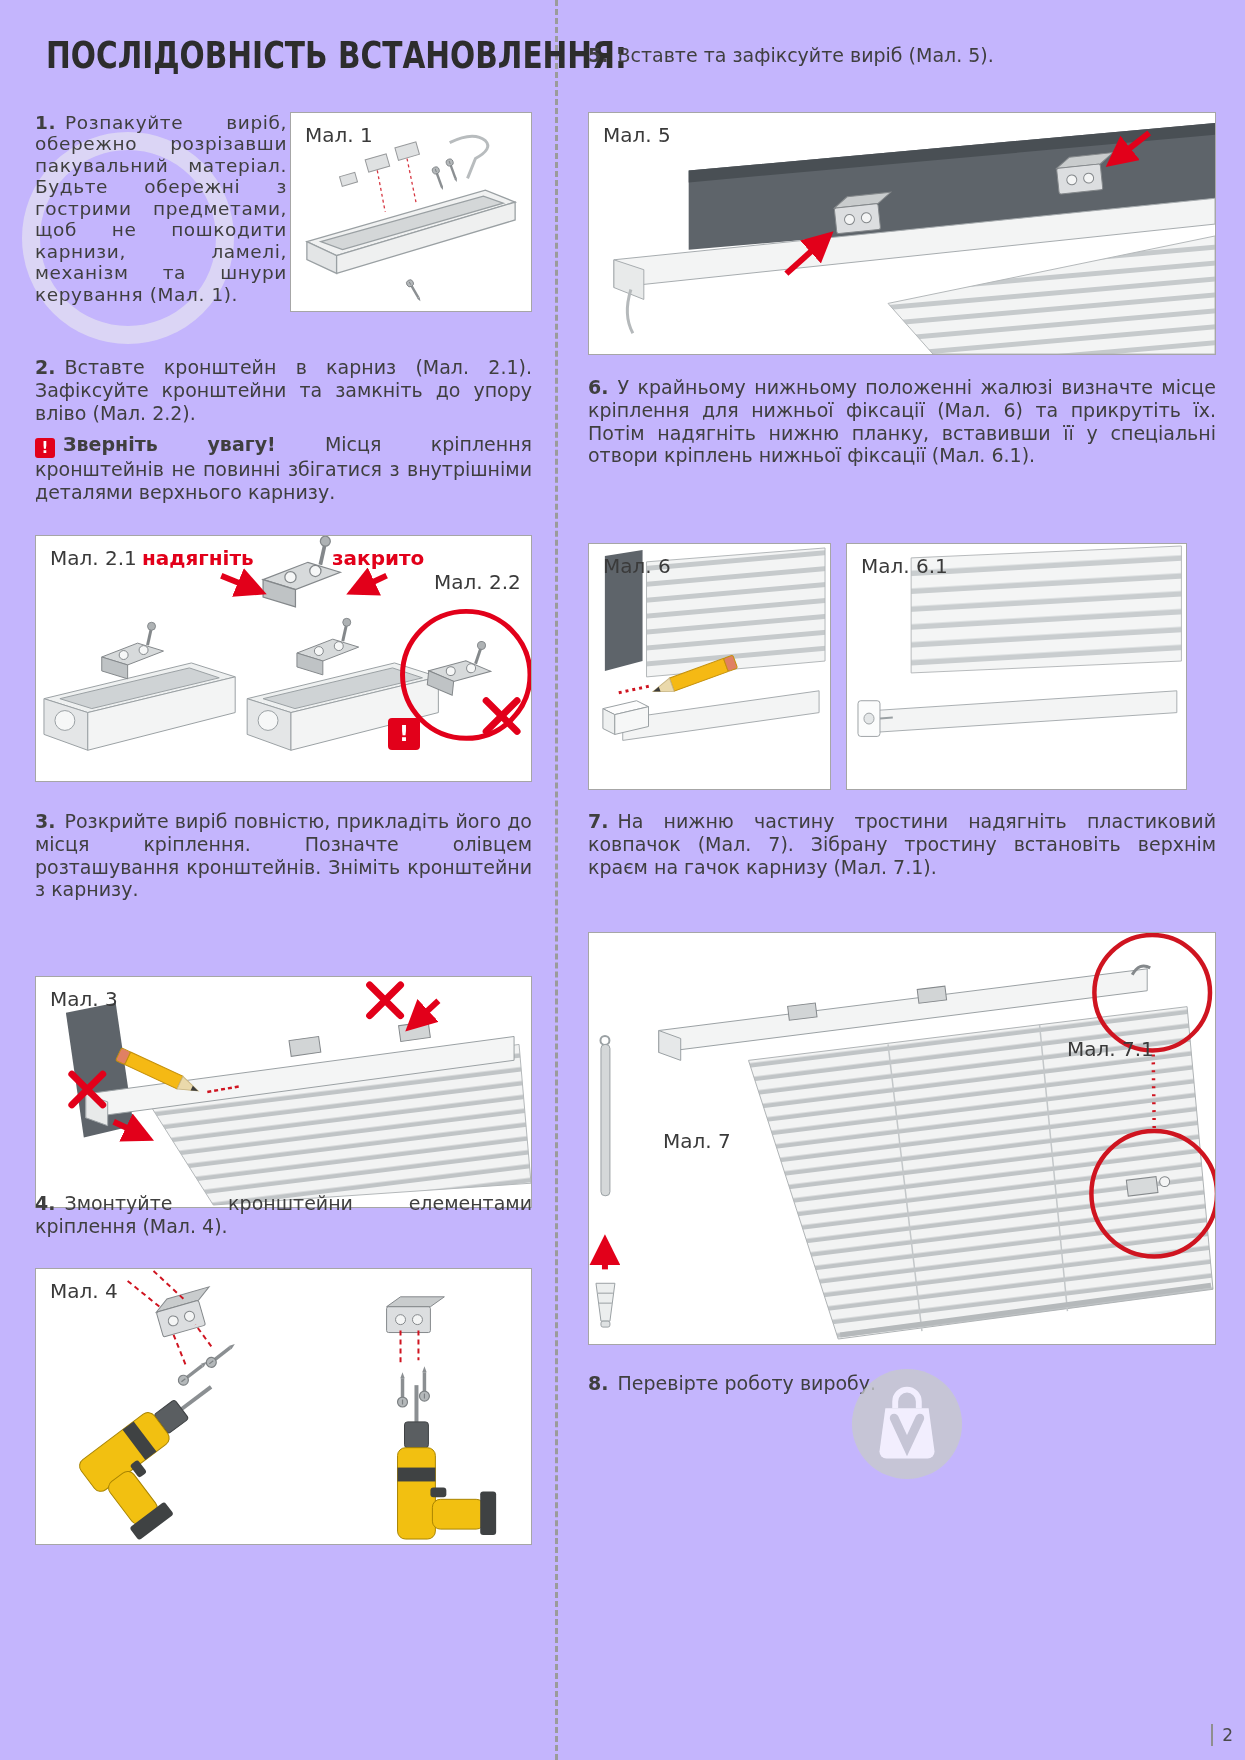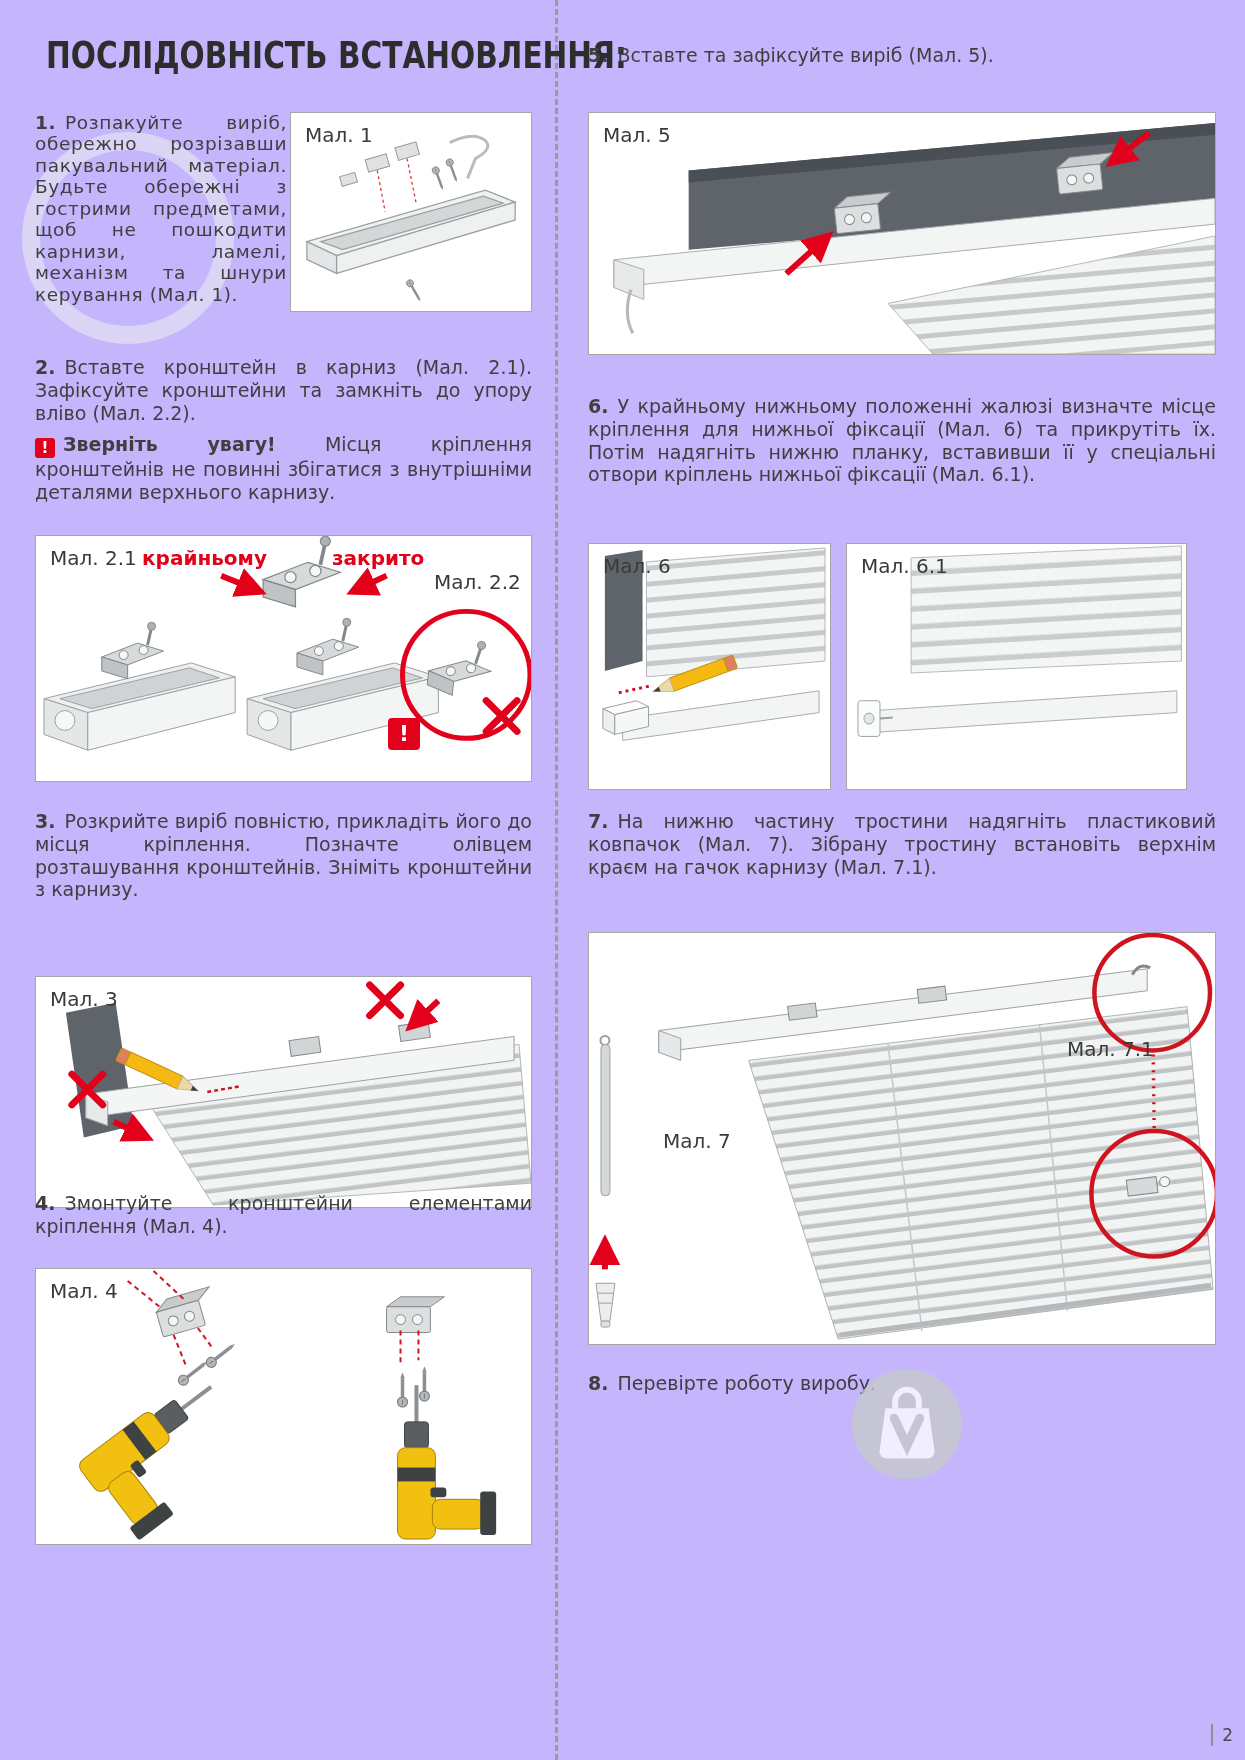--- a/index.html
+++ b/index.html
@@ -140,21 +140,21 @@
     </svg>
   </div>
 
   <div class="step" style="left:35px; top:356px; width:497px;">
     <p><b class="num">2.</b><span>Вставте кронштейн в карниз (Мал. 2.1). Зафіксуйте кронштейни та замкніть до упору вліво (Мал. 2.2).</span></p>
     <p><span class="warn-icon">!</span><b>Зверніть увагу!</b> <span>Місця кріплення кронштейнів не повинні збігатися з внутрішніми деталями верхнього карнизу.</span></p>
   </div>
 
   <div class="figure" style="left:35px; top:535px; width:497px; height:247px;">
     <span class="fig-label">Мал. 2.1</span>
-    <span class="fig-label red-label" style="left:106px;">крайньому</span>
+    <span class="fig-label red-label" style="left:106px;">надягніть</span>
     <span class="fig-label red-label" style="left:296px;">закрито</span>
     <span class="fig-label" style="left:398px;margin-top:24px;">Мал. 2.2</span>
     <div class="warn-box" style="left:352px; top:182px;">!</div>
     <svg class="fig-svg" viewBox="0 0 497 247" preserveAspectRatio="none">
       <use href="#ch2" transform="translate(8,128)"></use>
       <use href="#br2" transform="translate(66,106)"></use>
       <use href="#ch2" transform="translate(212,128)"></use>
       <use href="#br2" transform="translate(262,102)"></use>
       <use href="#br2" transform="translate(228,24) scale(1.25)"></use>
       <line x1="186" y1="40" x2="225" y2="56" stroke="#e2001a" stroke-width="6" marker-end="url(#arrow-red)"></line>
@@ -239,21 +239,21 @@
       <polygon points="25,148 628,86 628,112 25,176" fill="#f3f4f4" stroke="#a6abae"></polygon>
       <polygon points="25,148 25,176 55,188 55,158" fill="#e8eaea" stroke="#a6abae"></polygon>
       <path d="M42,178 q-8,26 2,44" fill="none" stroke="#b5b9bb" stroke-width="3"></path>
       <use href="#b4" transform="translate(245,86) rotate(-6)"></use>
       <use href="#b4" transform="translate(468,46) rotate(-6)"></use>
       <line x1="198" y1="162" x2="240" y2="124" stroke="#e2001a" stroke-width="6" marker-end="url(#arrow-red)"></line>
       <line x1="562" y1="20" x2="524" y2="50" stroke="#e2001a" stroke-width="6" marker-end="url(#arrow-red)"></line>
     </svg>
   </div>
 
-  <p class="step" style="left:588px; top:395px; width:628px;">
+  <p class="step" style="left:588px; top:376px; width:628px;">
     <b class="num">6.</b><span>У крайньому нижньому положенні жалюзі визначте місце кріплення для нижньої фіксації (Мал. 6) та прикрутіть їх. Потім надягніть нижню планку, вставивши її у спеціальні отвори кріплень нижньої фіксації (Мал. 6.1).</span>
   </p>
 
   <div class="figure" style="left:588px; top:543px; width:243px; height:247px;">
     <span class="fig-label">Мал. 6</span>
     <svg class="fig-svg" viewBox="0 0 243 247" preserveAspectRatio="none">
       <polygon points="16,12 54,6 54,118 16,128" fill="#5e646a"></polygon>
       <polygon points="58,18 238,4 238,118 58,134" fill="url(#slatsB)" stroke="#b3b7b9"></polygon>
       <polygon points="34,176 232,148 232,170 34,198" fill="#f3f4f4" stroke="#a6abae"></polygon>
       <g>

